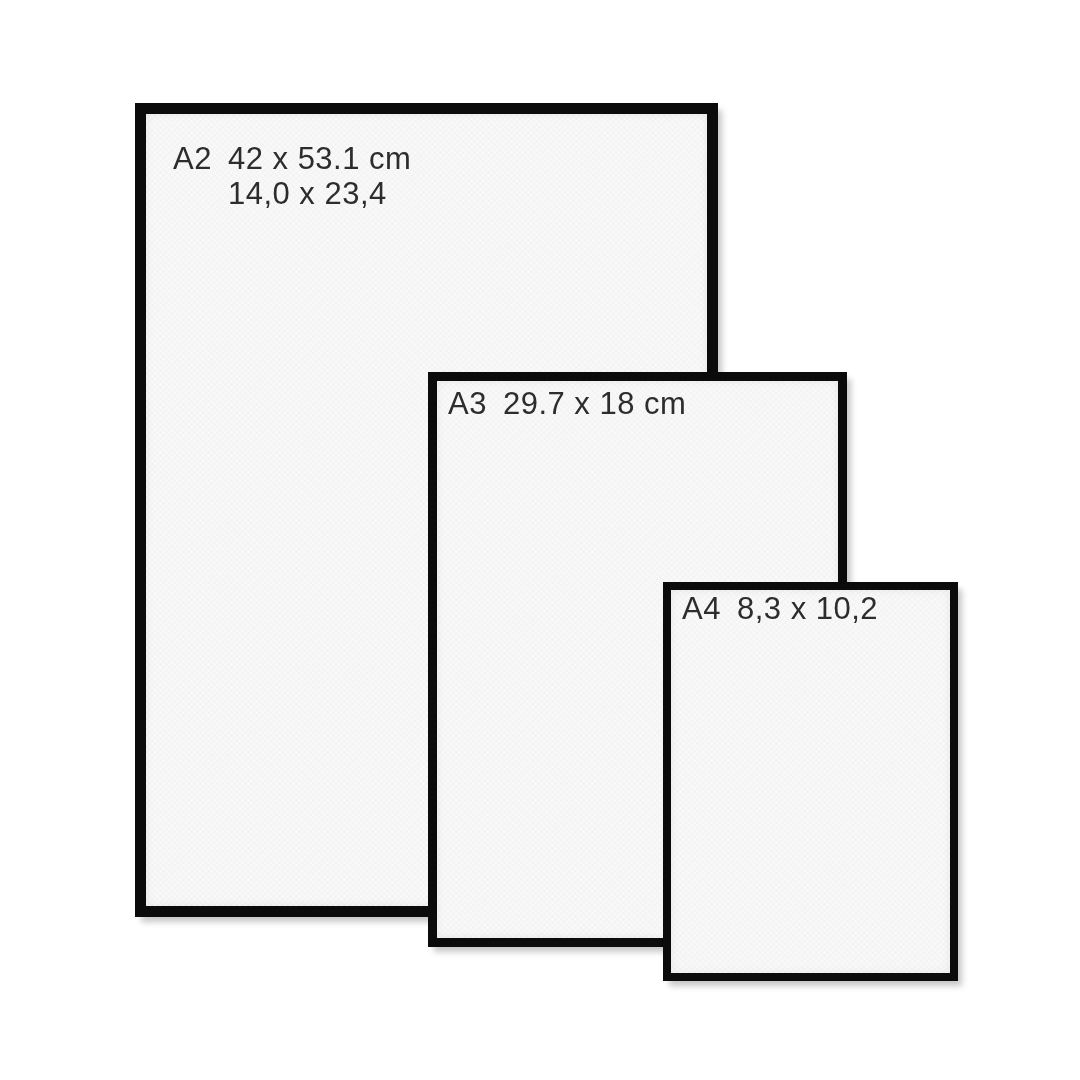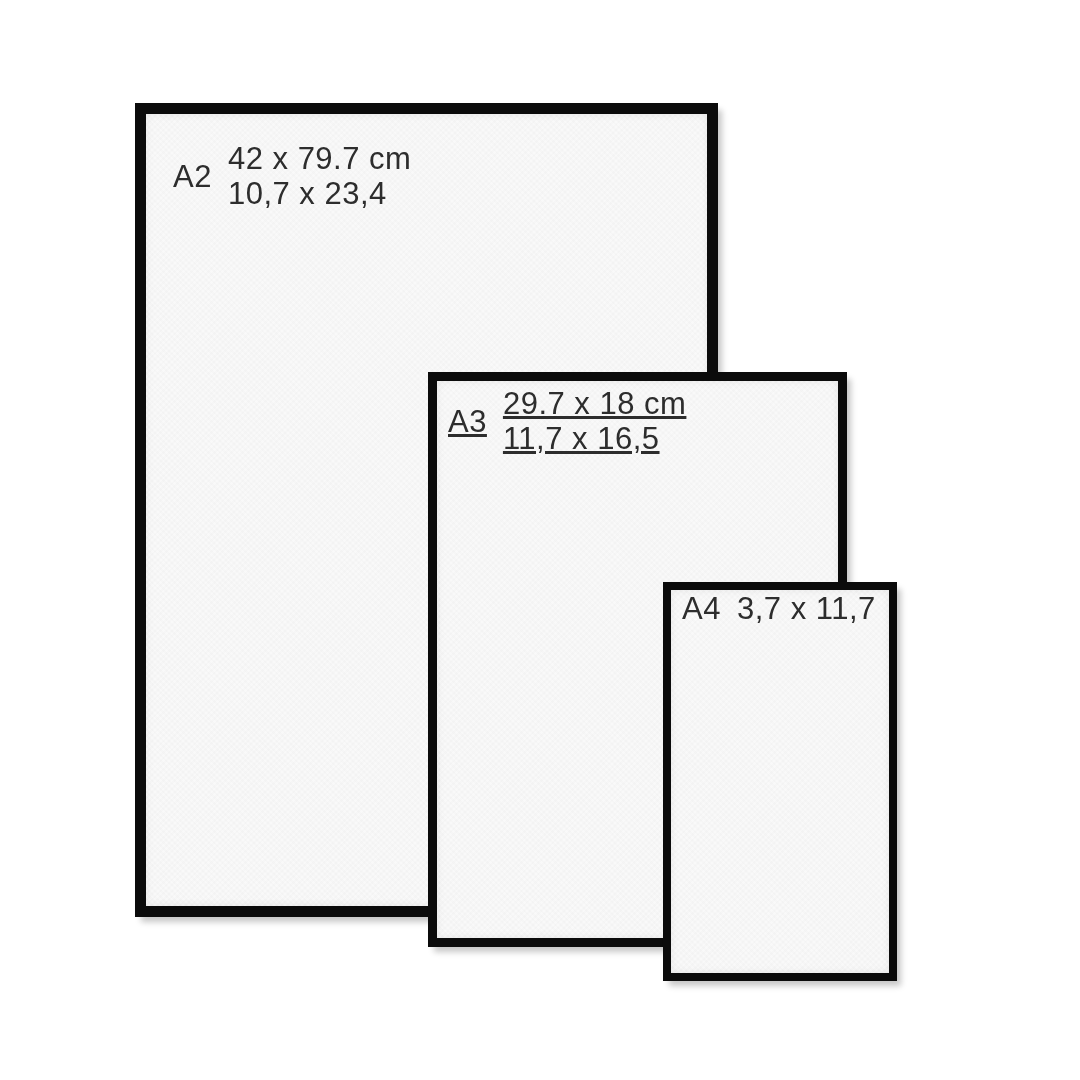--- a/index.html
+++ b/index.html
@@ -27,30 +27,30 @@
       repeating-linear-gradient(-45deg, rgba(0,0,0,0.010) 0 2px, rgba(255,255,255,0.02) 2px 4px);
     box-shadow: inset 0 0 8px rgba(0,0,0,0.07);
   }
   
   #frame-a2 { left: 135px; top: 103px; width: 583px; height: 814px; z-index: 1; }
   #frame-a2 .paper { left: 11px; top: 11px; right: 11px; bottom: 11px; }
   #frame-a2 .label { left: 38px; top: 38px; }
   
   #frame-a3 { left: 428px; top: 372px; width: 419px; height: 575px; z-index: 2; }
   #frame-a3 .paper { left: 9px; top: 9px; right: 9px; bottom: 9px; }
-  #frame-a3 .label { left: 20px; top: 14px; text-decoration: underline; }
+  #frame-a3 .label { left: 20px; top: 14px; }
   
-  #frame-a4 { left: 663px; top: 582px; width: 234px; height: 399px; z-index: 3; }
+  #frame-a4 { left: 663px; top: 582px; width: 285px; height: 399px; z-index: 3; padding-left: 10px; }
   #frame-a4 .paper { left: 8px; top: 8px; right: 8px; bottom: 8px; }
   #frame-a4 .label { left: 19px; top: 9px; }
 
   .label {
     position: absolute;
     display: flex;
-    align-items: center;
+    align-items: flex-start;
     color: var(--text, #2d2d2d);
     font-size: 31px;
     line-height: 35px;
     letter-spacing: 0.5px;
     white-space: nowrap;
   }
   .size-code {
     margin-right: 16px;
   }
   .dims {
@@ -59,38 +59,37 @@
   }
 </style>
 </head>
 <body>
 
 <div class="frame" id="frame-a2">
   <div class="paper"></div>
   <div class="label">
     <span class="size-code">A2</span>
     <span class="dims">
-      <span class="cm">42 x 79.7 cm</span>
-      <span class="in">10,7 x 23,4</span>
+      <span class="cm">42 x 53.1 cm</span>
+      <span class="in">14,0 x 23,4</span>
     </span>
   </div>
 </div>
 
 <div class="frame" id="frame-a3">
   <div class="paper"></div>
   <div class="label">
     <span class="size-code">A3</span>
     <span class="dims">
       <span class="cm">29.7 x 18 cm</span>
-      <span class="in">11,7 x 16,5</span>
     </span>
   </div>
 </div>
 
 <div class="frame" id="frame-a4">
   <div class="paper"></div>
   <div class="label">
     <span class="size-code">A4</span>
     <span class="dims">
-      <span class="in">3,7 x 11,7</span>
+      <span class="in">8,3 x 10,2</span>
     </span>
   </div>
 </div>
 
 </body></html>

